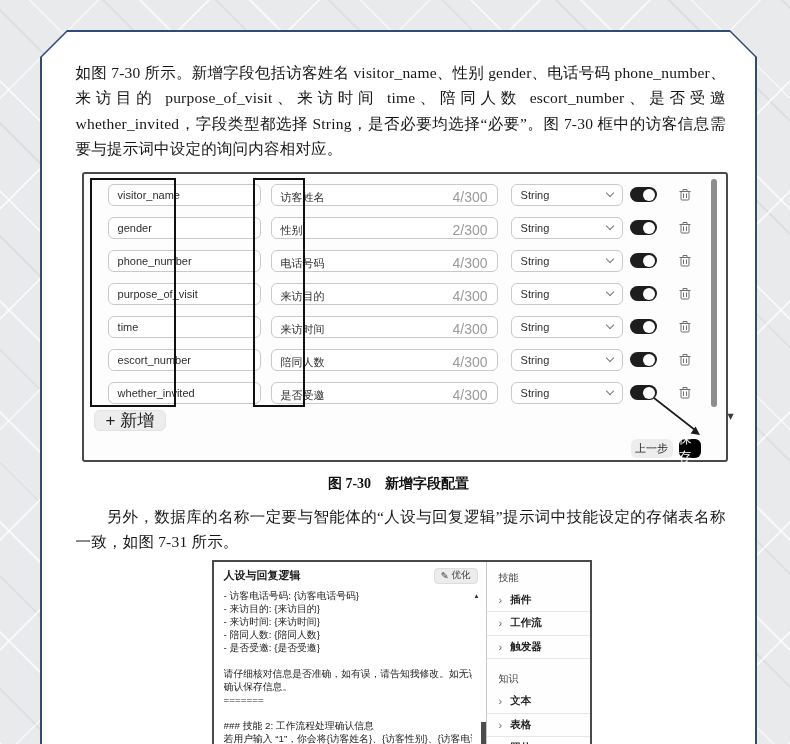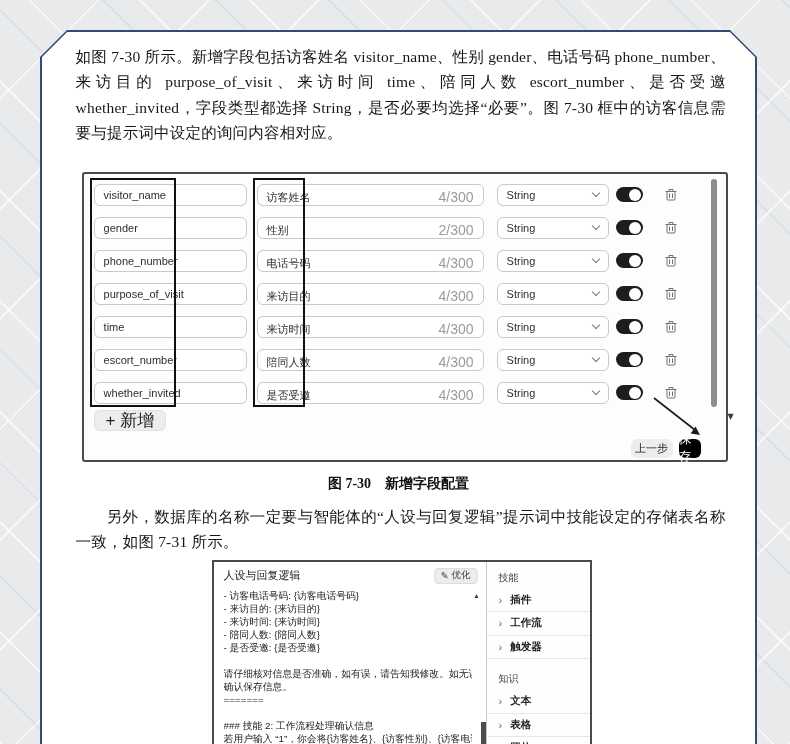--- a/index.html
+++ b/index.html
@@ -24,33 +24,33 @@
     position:absolute; left:1.6px; top:1.6px; right:1.6px; bottom:0;
     background:#ffffff;
     clip-path:polygon(26px 0, calc(100% - 26px) 0, 100% 26px, 100% 100%, 0 100%, 0 26px);
   }
 
   .body-par{
     position:absolute; left:34px; width:650px;
     font-size:15.5px; line-height:25.5px; color:#161616;
     text-align:justify; letter-spacing:.2px;
   }
-  #par1{ top:12px; }
+  #par1{ top:28px; }
   #par2{ top:472px; text-indent:2em; }
   .fig-caption{
     position:absolute; left:0; top:443px; width:100%;
     text-align:center; font-size:14px; font-weight:bold; color:#111;
   }
 
   
   .shot1{
     position:absolute; left:40px; top:140px; width:646px; height:290px;
     background:#fdfdfd; border:2px solid #4a4a4a; border-radius:3px;
   }
-  .field-rows{ position:absolute; left:0; top:10px; width:100%; }
+  .field-rows{ position:absolute; left:0; top:10px; width:100%;padding-left:14px; }
   .field-row{
     display:flex; align-items:center; height:22px; margin:0 0 11px 10px;
     font-family:"Liberation Sans","DejaVu Sans",sans-serif; font-size:11px; color:#2e2e2e;
   }
   .inp{
     height:22px; background:#fff; border:1px solid #c9c9c9; border-radius:6px;
     display:flex; align-items:center; padding:0 9px;
   }
   .name-inp{ width:153px; }
   .desc-inp{ width:227px; margin-left:10px; justify-content:space-between;align-items:flex-end; }
@@ -102,21 +102,21 @@
   
   .shot2{
     position:absolute; left:170px; top:528px; width:380px; height:246px;
     background:#fff; border:2px solid #4a4a4a; display:flex;
     font-family:"Liberation Sans","DejaVu Sans",sans-serif;
   }
   .persona{ width:273px; border-right:1px solid #c7c7c7; position:relative; }
   .persona-head{
     display:flex; justify-content:space-between; align-items:center; padding:6px 8px 2px 10px;
   }
-  .persona-title{ font-size:11px; font-weight:normal; color:#1a1a1a; }
+  .persona-title{ font-size:11px; font-weight:bold; color:#1a1a1a; }
   .optimize-btn{
     background:#ececec; border:1px solid #ddd; border-radius:4px; height:16px;
     padding:0 6px; font-size:9.5px; color:#333; display:inline-flex; align-items:center; gap:3px;
   }
   .p-body{ padding:3px 14px 0 10px; font-size:9.8px; line-height:13px; color:#1c1c1c; }
   .p-line{ min-height:13px; white-space:nowrap; overflow:hidden; }
   .scroll-up-inner{ position:absolute; right:6px; top:30px; font-size:6.5px; color:#333; }
   .persona-scrollbar{
     position:absolute; right:0; top:160px; width:5px; height:84px; background:#4c4c4c;
   }

